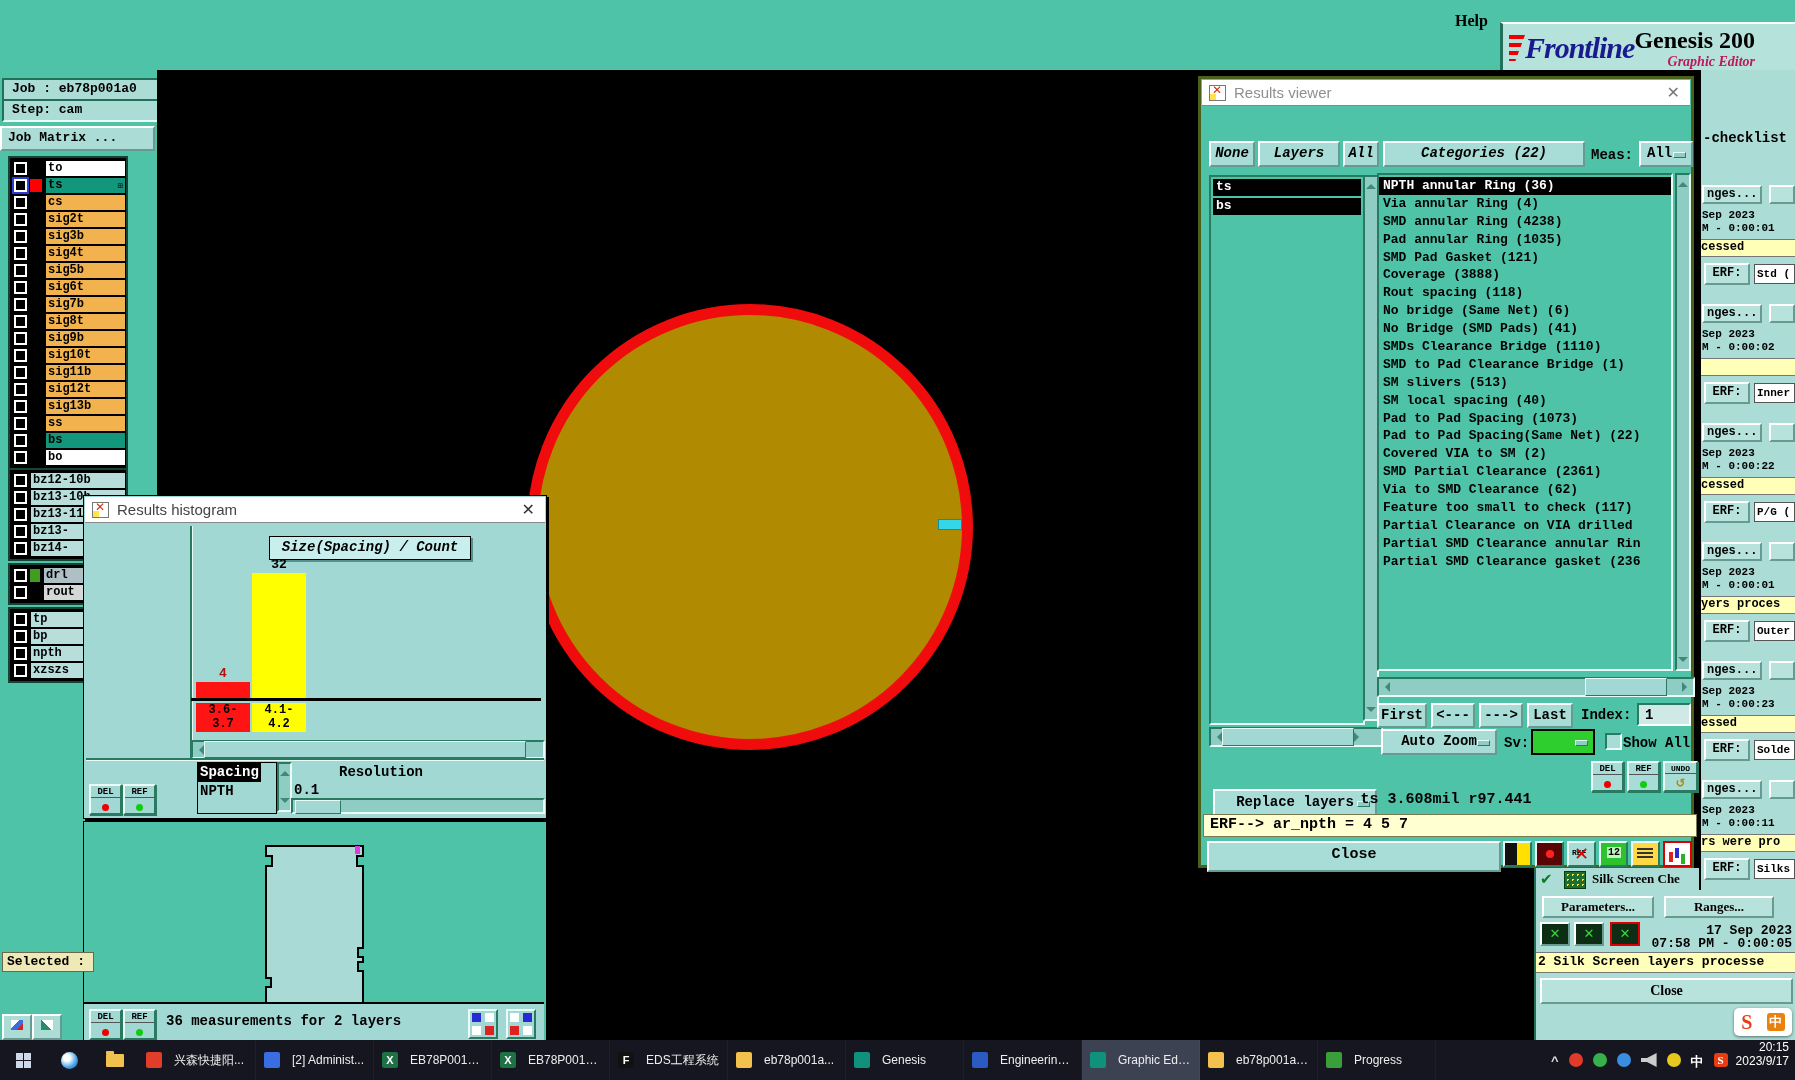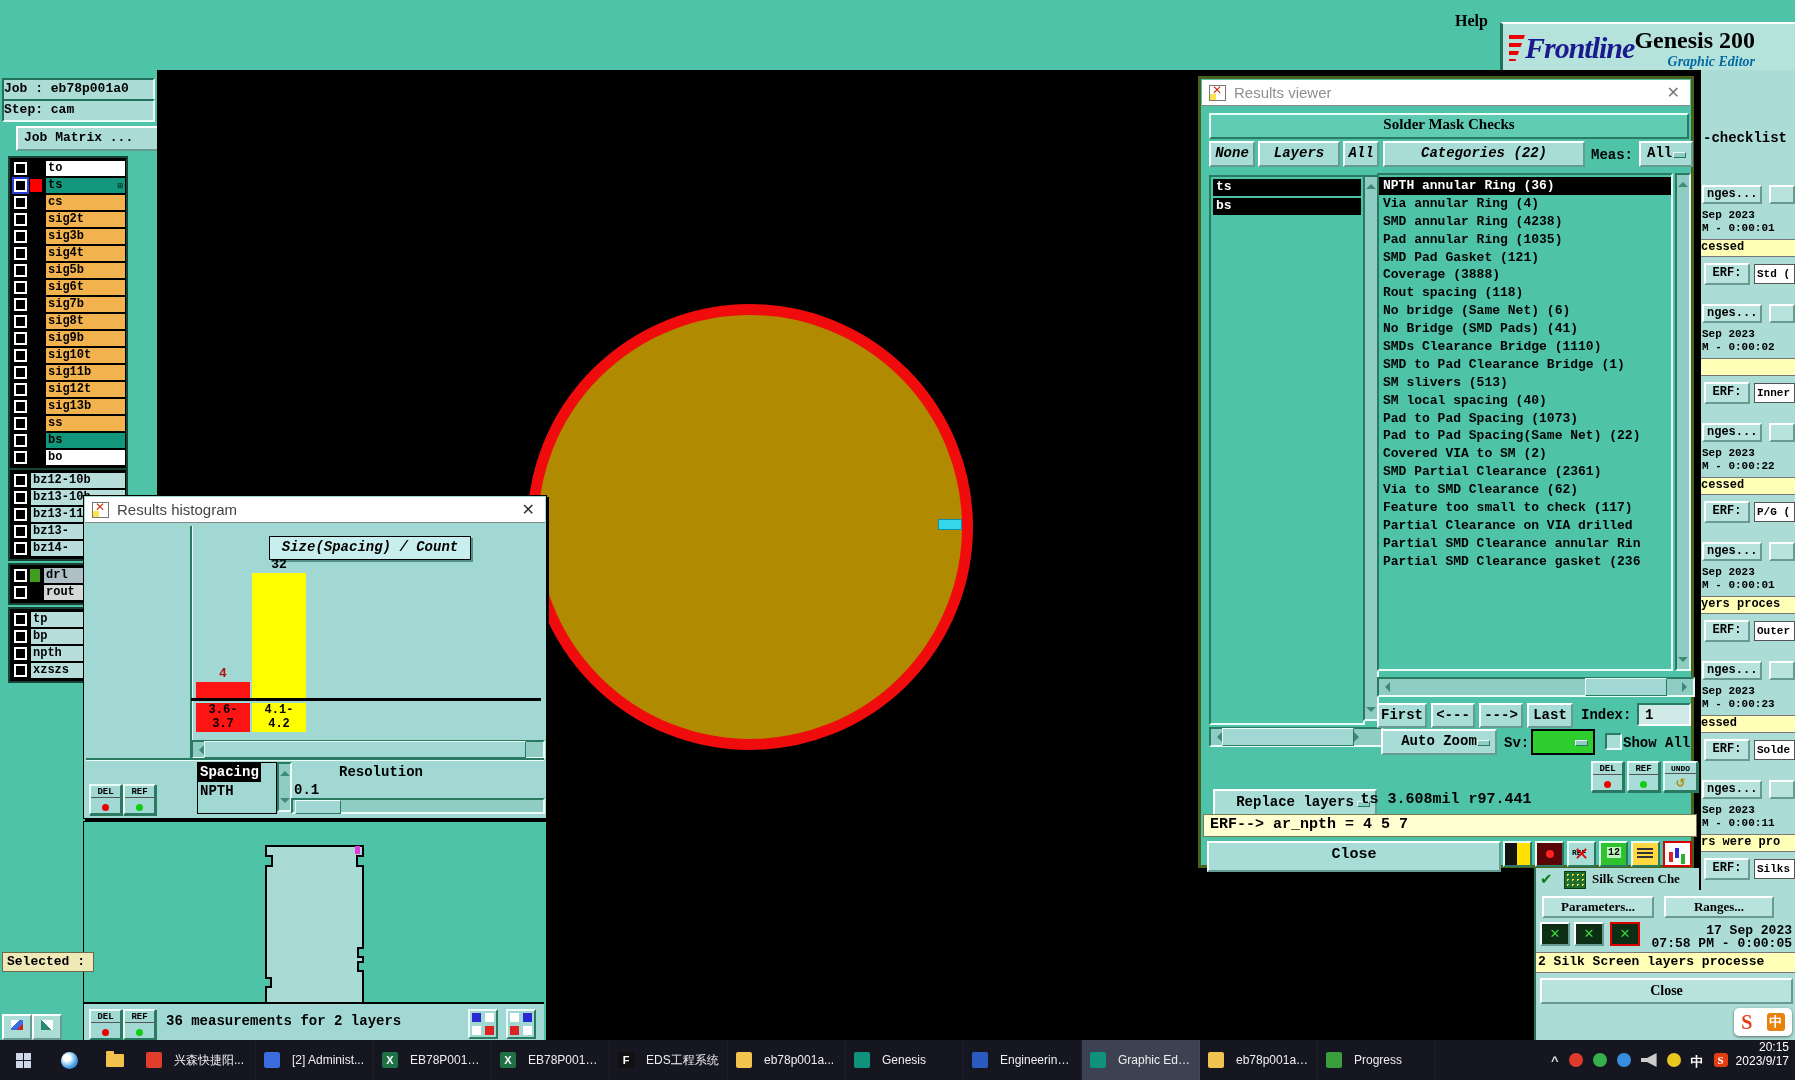--- a/index.html
+++ b/index.html
@@ -16,24 +16,24 @@
   
   #menubar{left:0;top:26px;width:1795px;height:44px;background:#abdcd6;border-top:2px solid #e8fff8;border-bottom:2px solid #23705a;display:flex;align-items:center;}
   .menu-item{font:bold 16px "Liberation Serif",serif;color:#000;margin-left:30px;text-decoration:underline;text-decoration-thickness:1px;text-underline-offset:3px;}
   .menu-item.nl{text-decoration:none;}
   #help-item{position:absolute;left:1455px;top:12px;font:bold 16px "Liberation Serif",serif;}
   #brand{left:1500px;top:22px;width:295px;height:48px;background:#b6e2dc;border-left:3px solid #23705a;border-top:2px solid #fff;display:flex;align-items:center;overflow:hidden;}
   #brand-stripes{width:16px;height:26px;margin-left:6px;background:repeating-linear-gradient(#e00 0 4px,transparent 4px 8px);clip-path:polygon(0 0,100% 0,40% 100%,0 100%);}
   #brand-name{color:#1a1a8e;font:bold italic 30px "Liberation Serif",serif;letter-spacing:-1px;}
   #brand-prod{display:flex;flex-direction:column;align-items:flex-end;}
   #brand-prod .p1{font:bold 24px "Liberation Serif",serif;color:#000;white-space:nowrap;}
-  #brand-prod .p2{font:bold italic 14px "Liberation Serif",serif;color:#0369a1;white-space:nowrap;}
+  #brand-prod .p2{font:bold italic 14px "Liberation Serif",serif;color:#be185d;white-space:nowrap;}
   
   #sidebar{left:0;top:70px;width:157px;height:970px;background:#4fc3a8;}
-  .side-bar-box{position:absolute;left:2px;width:149px;height:19px;background:#abdcd6;border:2px solid;border-color:#23705a #eafcf6 #eafcf6 #23705a;font:bold 13px "Liberation Mono",monospace;line-height:17px;padding-left:0;color:#000;}
+  .side-bar-box{position:absolute;left:2px;width:149px;height:19px;background:#abdcd6;border:2px solid;border-color:#23705a #eafcf6 #eafcf6 #23705a;font:bold 13px "Liberation Mono",monospace;line-height:17px;padding-left:8px;color:#000;}
   #job-matrix{left:2px;top:126px;width:149px;height:21px;background:#abdcd6;font:bold 13px "Liberation Mono",monospace;line-height:19px;padding-left:6px;color:#000;}
   .lgroup{position:absolute;left:8px;background:#000;border:2px solid #154436;padding:1px 0;}
   .g-wide{width:116px;} .g-narrow{width:76px;}
   .lrow{display:flex;align-items:center;height:15px;margin:2px 1px;}
   .chk{width:9px;height:9px;border:2px solid #fff;background:#000;margin-left:3px;flex:none;}
   .chk.sel{box-shadow:0 0 0 2px #2b3bd6;}
   .sw{width:12px;height:13px;margin-left:3px;flex:none;}
   .lab{margin-left:4px;flex:1;height:15px;font:bold 12px "Liberation Mono",monospace;line-height:15px;padding:0 2px;color:#000;overflow:hidden;white-space:nowrap;display:flex;justify-content:space-between;}
   .lw .lab{background:#fff;} .lo .lab{background:#f2b24e;} .lg .lab{background:#12977c;}
   .lc .lab{background:#b7dedb;} .lr .lab{background:#d4d8d6;} .ld .lab{background:#aebfc6;}
@@ -190,21 +190,21 @@
     <span id="brand-name">Frontline</span>
     <span id="brand-prod">
       <span class="p1">Genesis 200</span>
       <span class="p2">Graphic Editor</span>
     </span>
   </div>
 
   <div class="abs" id="sidebar">
     <div class="side-bar-box" style="top:8px;">Job : eb78p001a0</div>
     <div class="side-bar-box" style="top:29px;">Step: cam</div>
-    <div class="abs rl" id="job-matrix" style="top:56px;left:16px;width:145px;">Job Matrix ...</div>
+    <div class="abs rl" id="job-matrix" style="top:56px;left:0;width:145px;">Job Matrix ...</div>
 
     <div class="lgroup g-wide" style="top:86px;">
 
         <div class="lrow lw">
           <span class="chk"></span>
           <span class="sw"></span>
           <span class="lab">
             <i style="font-style:normal">to</i>
             <i class="mk" style="font-style:normal"></i>
           </span>
@@ -633,21 +633,20 @@
         </div>
       </div>
   </div>
 
   <div class="abs" id="viewer">
     <div class="wtitle">
       <span class="app-ico"></span>
       <span class="t">Results viewer</span>
       <span class="wclose">✕</span>
     </div>
-    <div id="v-header">Solder Mask Checks</div>
     <div class="vbtn rl" style="left:8px;top:62px;width:46px;line-height:20px;">None</div>
     <div class="vbtn rl" style="left:57px;top:62px;width:82px;line-height:20px;">Layers</div>
     <div class="vbtn rl" style="left:142px;top:62px;width:36px;line-height:20px;">All</div>
     <div class="vbtn rl" style="left:182px;top:62px;width:202px;line-height:20px;">Categories (22)</div>
     <span class="vlabel" style="left:390px;top:68px;">Meas:</span>
     <div class="vbtn rl dd" style="left:438px;top:62px;width:54px;line-height:20px;text-align:left;padding-left:6px;font-style:normal;">All</div>
     <div id="v-layerlist">
 
     <div class="vlayer">ts</div>
         <div class="vlayer">bs</div>

